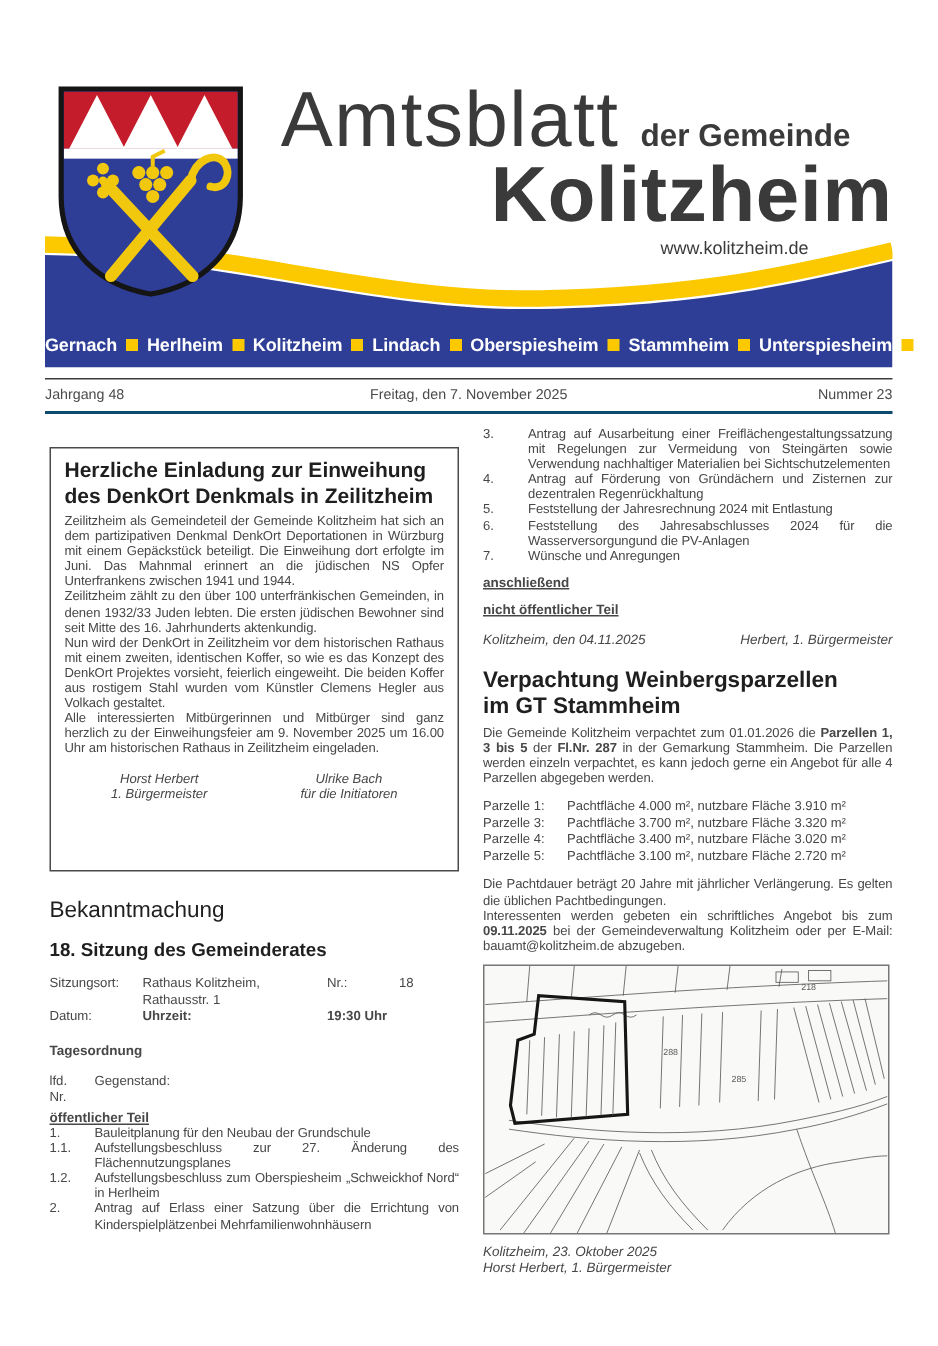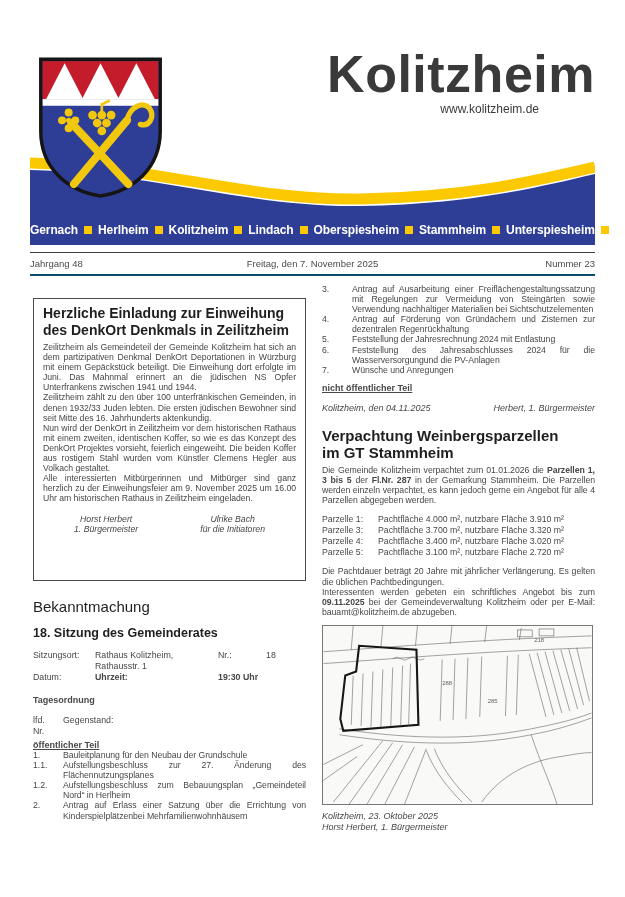--- a/index.html
+++ b/index.html
@@ -121,20 +121,22 @@
       <path d="M0,26 C120,28 220,64 330,62 C440,60 505,44 565,30 L565,101 L0,101 Z" fill="var(--blue)"></path>
       <path d="M0,19 C120,21 220,57 330,55 C440,53 505,37 565,23" fill="none" stroke="var(--yellow)" stroke-width="11"></path>
     </svg>
 
     <svg class="crest-color" viewBox="0 0 100 110">
       <use href="#crest"></use>
     </svg>
 
     <div class="title-block">
       <div class="title-line1">
+        <span class="t-amtsblatt">Amtsblatt</span>
+        <span class="t-sub">der Gemeinde</span>
       </div>
       <div class="t-muni">Kolitzheim</div>
       <div class="t-www">www.kolitzheim.de</div>
     </div>
 
     <div class="districts">
       <span>Gernach</span><span class="district-sep"></span><span>Herlheim</span><span class="district-sep"></span><span>Kolitzheim</span><span class="district-sep"></span><span>Lindach</span><span class="district-sep"></span><span>Oberspiesheim</span><span class="district-sep"></span><span>Stammheim</span><span class="district-sep"></span><span>Unterspiesheim</span><span class="district-sep"></span><span>Zeilitzheim</span>
     </div>
   </header>
 
@@ -200,21 +202,21 @@
     <div class="agenda-item">
       <span class="agenda-no">1.</span>
       <span class="body-text">Bauleitplanung für den Neubau der Grundschule</span>
     </div>
     <div class="agenda-item">
       <span class="agenda-no">1.1.</span>
       <span class="body-text">Aufstellungsbeschluss zur 27. Änderung des Flächennutzungsplanes</span>
     </div>
     <div class="agenda-item">
       <span class="agenda-no">1.2.</span>
-      <span class="body-text">Aufstellungsbeschluss zum Bebauungsplan „Gemeindeteil Nord“ in Herlheim</span>
+      <span class="body-text">Aufstellungsbeschluss zum Oberspiesheim „Schweickhof Nord“ in Herlheim</span>
     </div>
     <div class="agenda-item">
       <span class="agenda-no">2.</span>
       <span class="body-text">Antrag auf Erlass einer Satzung über die Errichtung von Kinderspielplätzenbei Mehrfamilienwohnhäusern</span>
     </div>
   </div>
 
   <div class="col-right">
 
     <div class="agenda-item">
@@ -231,20 +233,21 @@
     </div>
     <div class="agenda-item">
       <span class="agenda-no">6.</span>
       <span class="body-text">Feststellung des Jahresabschlusses 2024 für die Wasserversorgungund die PV-Anlagen</span>
     </div>
     <div class="agenda-item">
       <span class="agenda-no">7.</span>
       <span class="body-text">Wünsche und Anregungen</span>
     </div>
 
+    <div class="after-label">anschließend</div>
     <div class="nonpublic-label">nicht öffentlicher Teil</div>
 
     <div class="sign-line">
       <span>Kolitzheim, den 04.11.2025</span>
       <span>Herbert, 1. Bürgermeister</span>
     </div>
 
     <h2 class="lease-title">
       <span>Verpachtung Weinbergsparzellen</span><br>
       <span>im GT Stammheim</span>

